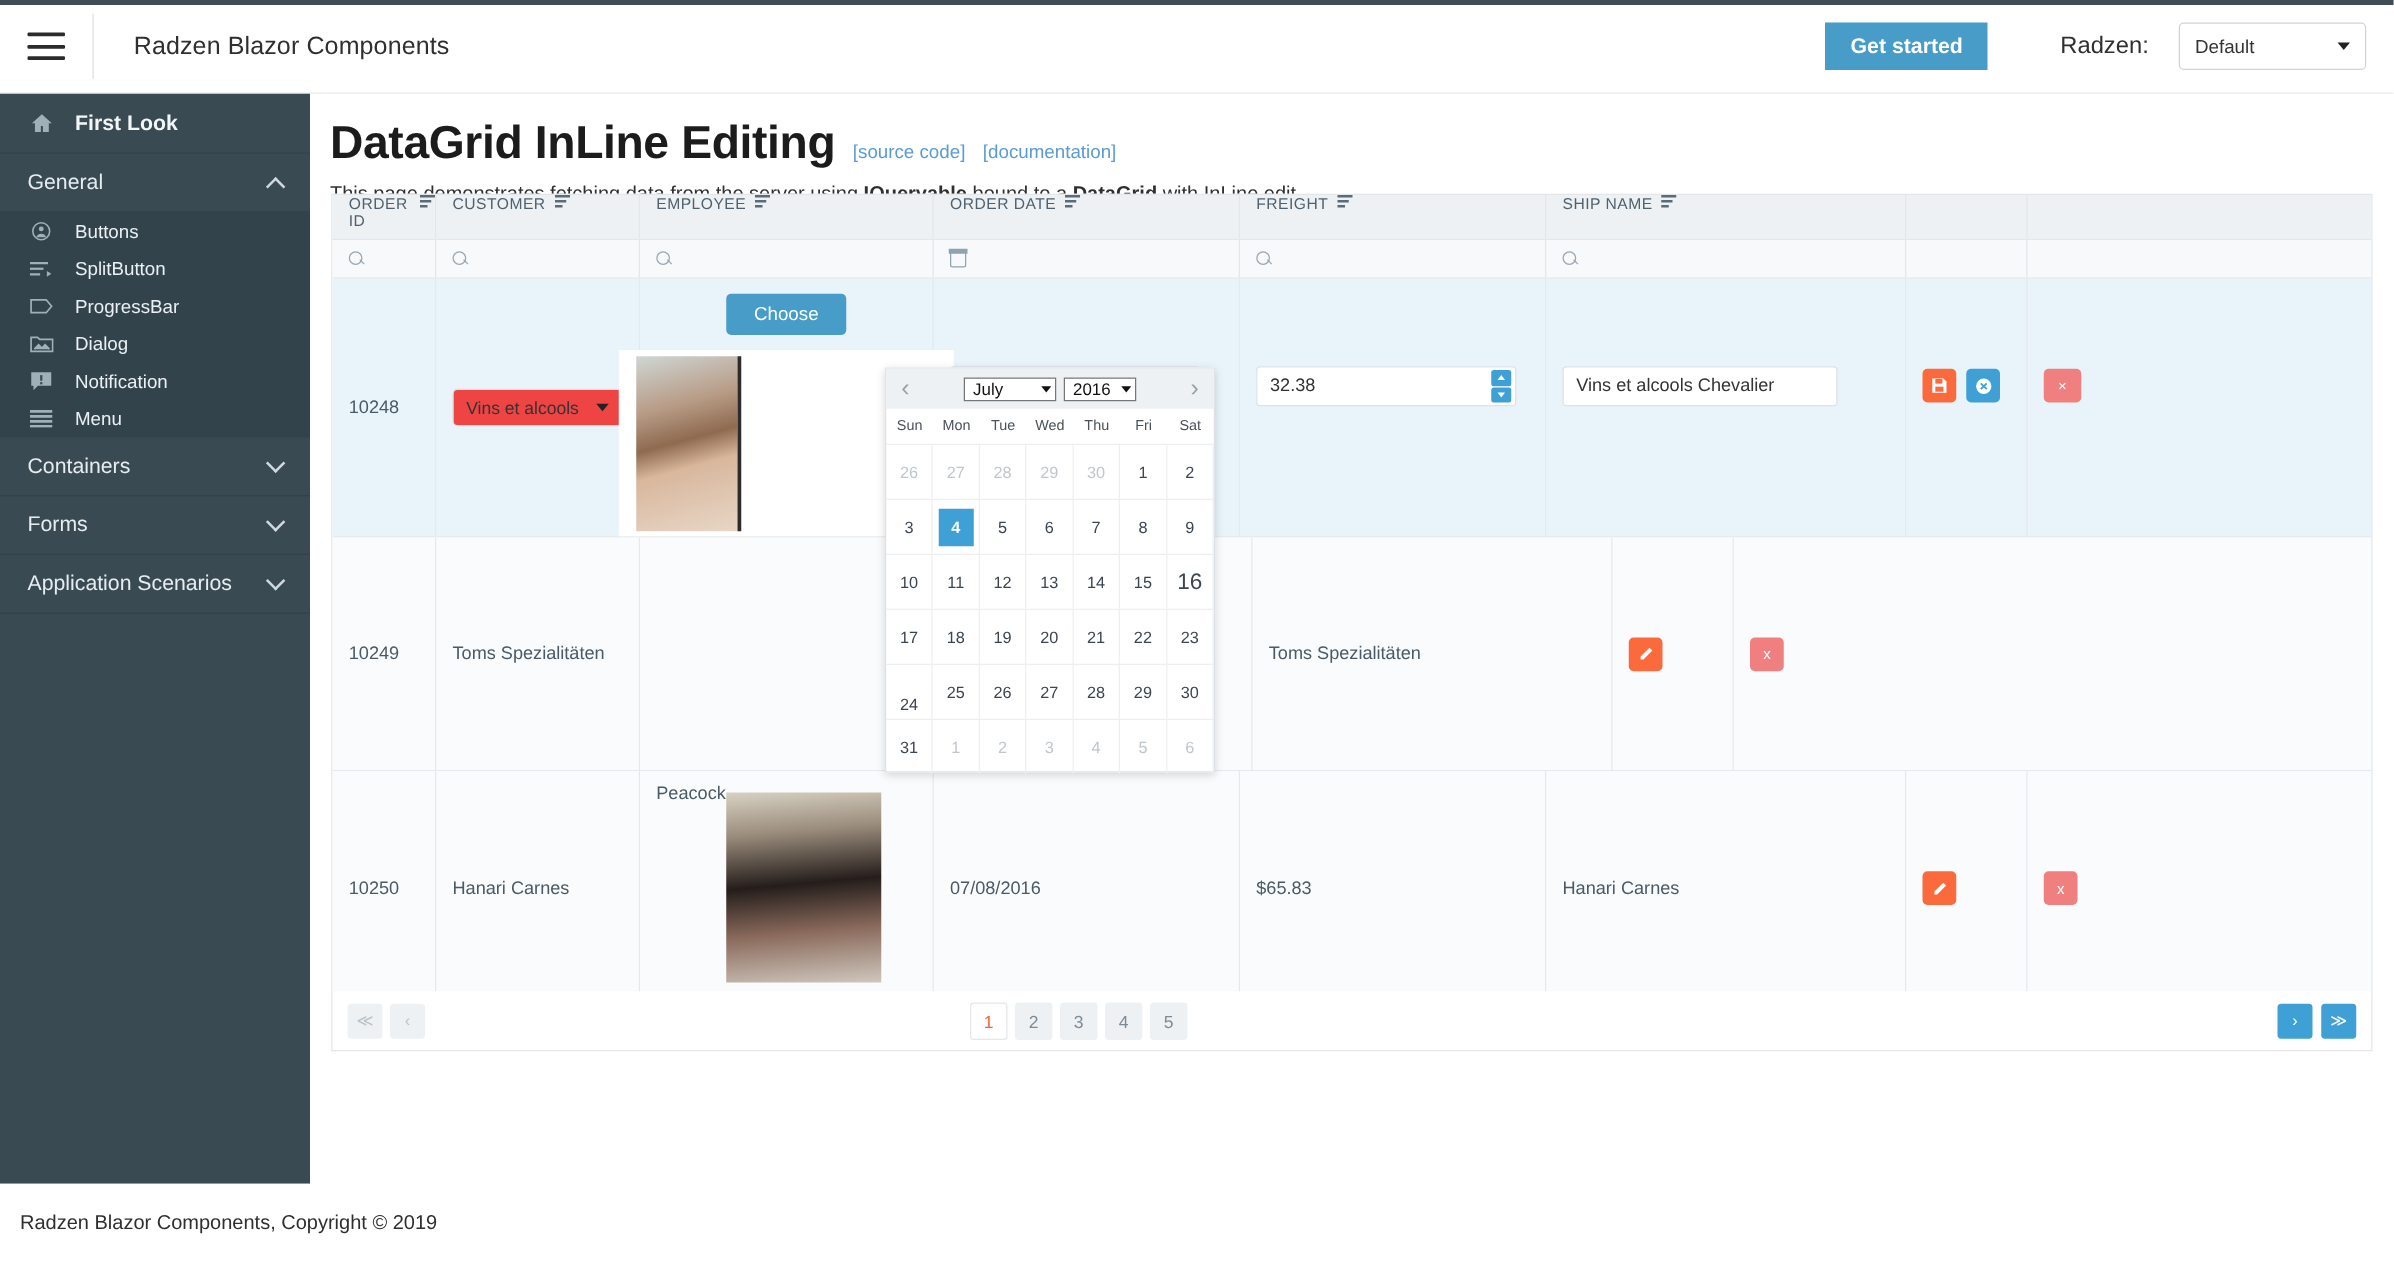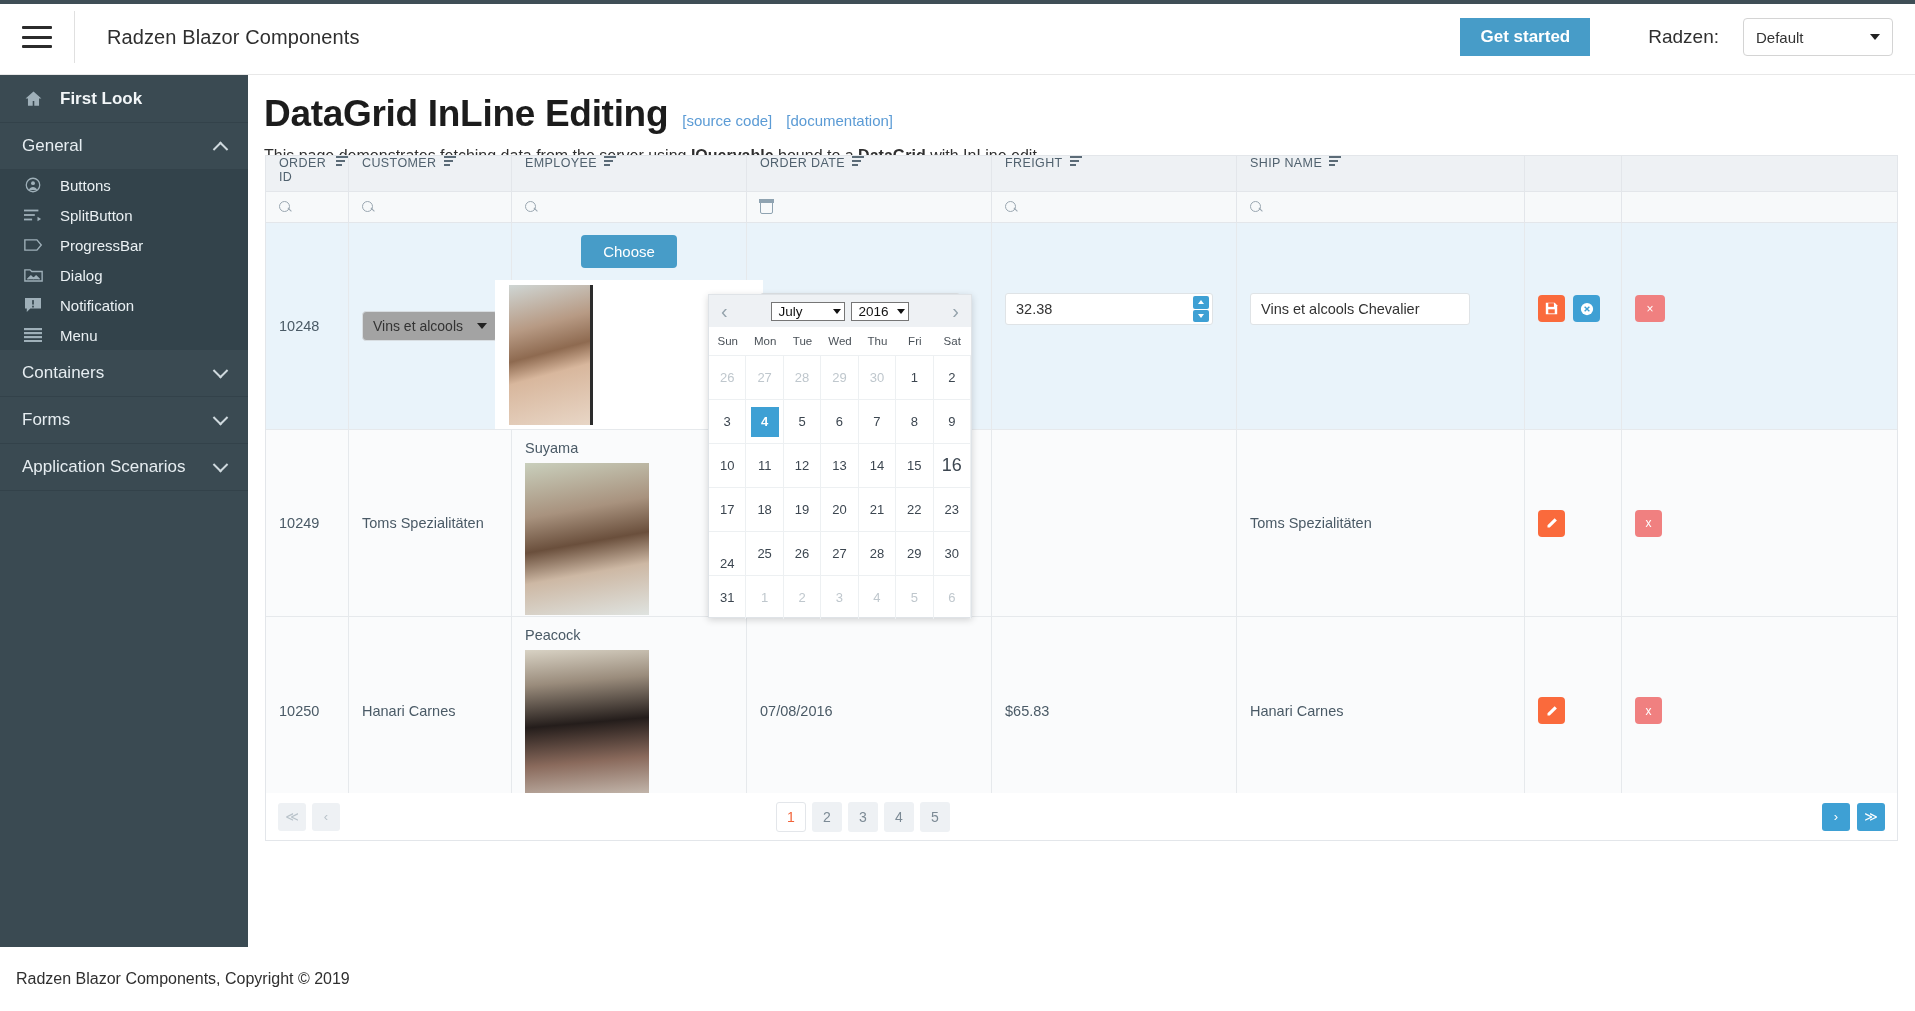--- a/index.html
+++ b/index.html
@@ -118,21 +118,21 @@
   .cal-ico:before { content:""; position:absolute; left:-1.6px; top:-1.6px; right:-1.6px; height:4px; background:#8fa3b1; }
 
   .grid-row { display: flex; border-bottom: 1px solid #e6e9ec; position: relative; }
   .gcell { border-right: 1px solid #e6e9ec; padding: 0 13px; display: flex; align-items: center;
     font-size: 14.5px; color: #4a5a66; }
   .row-edit { background: #e9f3fa; }
   .row-normal { background: #fafbfc; }
 
   
   .dropdown-edit {
-    width: 148px; height: 30px; background: #a3a3a3; border: 1px solid #d8dde1; border-radius: 4px;
+    width: 148px; height: 30px; background: #ef4444; border: 1px solid #d8dde1; border-radius: 4px;
     display: flex; align-items: center; padding: 0 10px; font-size: 14px; color: #333;
     position: relative; cursor: pointer;
   }
   .dropdown-edit .caret { position: absolute; right: 10px; width: 0; height: 0;
     border-left: 5px solid transparent; border-right: 5px solid transparent; border-top: 6px solid #222; }
 
   .upload-box { width: 100%; height: 100%; padding-top: 12px; display: flex; flex-direction: column; align-items: center; }
   .btn-choose { background: #479cc8; color:#fff; border:none; border-radius:4px;
     font-size: 15px; padding: 8px 22px; cursor: pointer; font-family: inherit; }
   .upload-preview { margin-top: 12px; width: 268px; height: 160px; background: #fff;
@@ -471,43 +471,39 @@
       </button>
     </div>
     <div class="gcell" style="width:97px;border-right:none;align-items:flex-start;padding-top:72px">
       <button class="act-btn act-delete" style="width:30px;height:27px">×</button>
     </div>
   </div>
 
   <div class="grid-row row-normal" style="height:187px">
     <div class="gcell" style="width:83px">10249</div>
     <div class="gcell" style="width:163px">Toms Spezialitäten</div>
-    <div class="gcell" style="width:235px;align-items:flex-start;flex-direction:column;padding-top:10px">
-      <span class="emp-name">Suyama</span>
-      <div class="emp-photo" style="height:152px;background:linear-gradient(170deg,#c9cfbc 0%,#a8927e 32%,#6a4f3c 52%,#cdb8a4 70%,#dfe3e0 100%)"></div>
-    </div>
     <div class="gcell" style="width:245px"></div>
     <div class="gcell" style="width:245px"></div>
     <div class="gcell" style="width:288px">Toms Spezialitäten</div>
     <div class="gcell" style="width:97px">
       <button class="act-btn act-edit">
         <svg width="12" height="12" viewBox="0 0 16 16" fill="#fff">
             <path d="M11.5 1.5l3 3L5 14H2v-3z"></path>
           </svg>
       </button>
     </div>
     <div class="gcell" style="width:97px;border-right:none">
       <button class="act-btn act-delete">x</button>
     </div>
   </div>
 
   <div class="grid-row row-normal" style="height:187px;border-bottom:none">
     <div class="gcell" style="width:83px">10250</div>
     <div class="gcell" style="width:163px">Hanari Carnes</div>
-    <div class="gcell" style="width:235px;align-items:flex-start;flex-direction:column;padding-top:10px">
+    <div class="gcell" style="width:235px;align-items:flex-start;padding-top:10px">
       <span class="emp-name">Peacock</span>
       <div class="emp-photo" style="height:152px;background:linear-gradient(175deg,#d8d2c4 0%,#9a8c7c 22%,#241d1b 48%,#8a6a5c 72%,#cfc7bd 100%)"></div>
     </div>
     <div class="gcell" style="width:245px">07/08/2016</div>
     <div class="gcell" style="width:245px">$65.83</div>
     <div class="gcell" style="width:288px">Hanari Carnes</div>
     <div class="gcell" style="width:97px">
       <button class="act-btn act-edit">
         <svg width="12" height="12" viewBox="0 0 16 16" fill="#fff">
             <path d="M11.5 1.5l3 3L5 14H2v-3z"></path>

